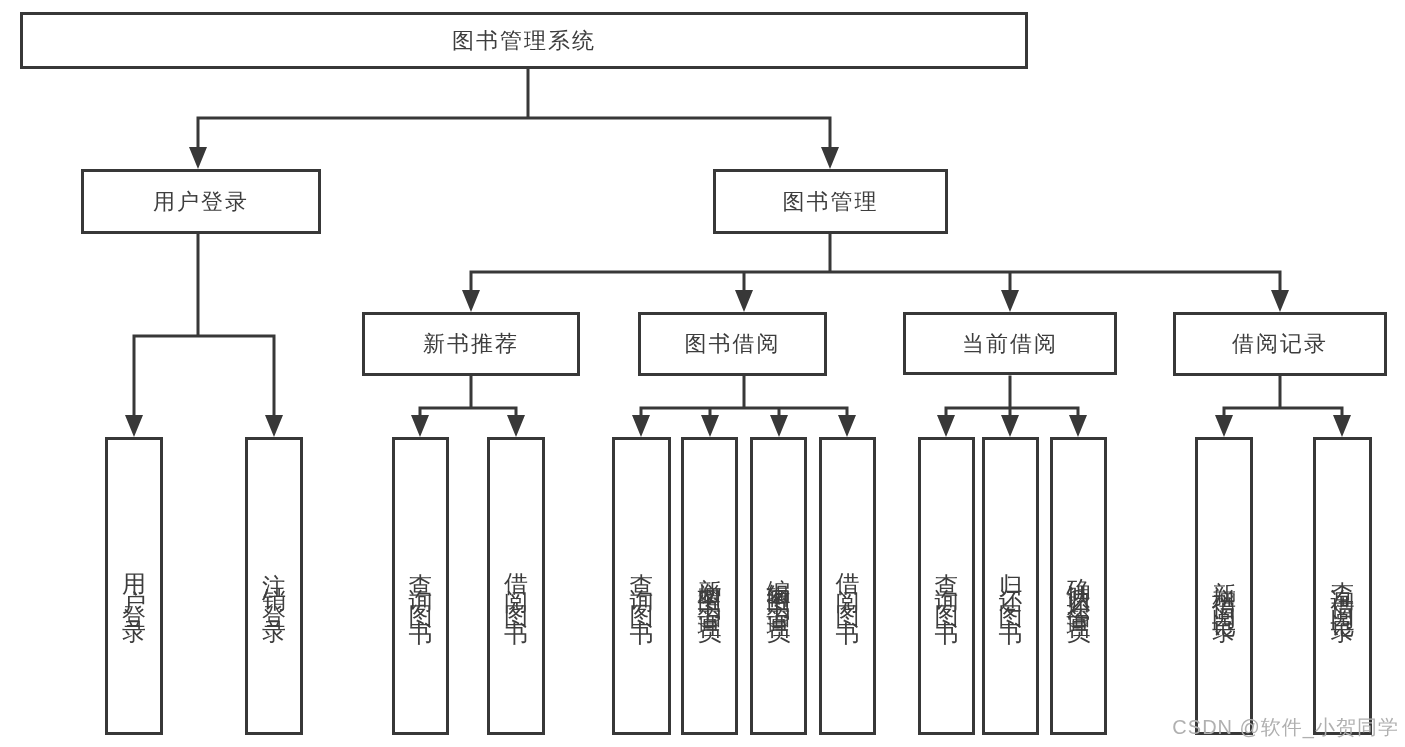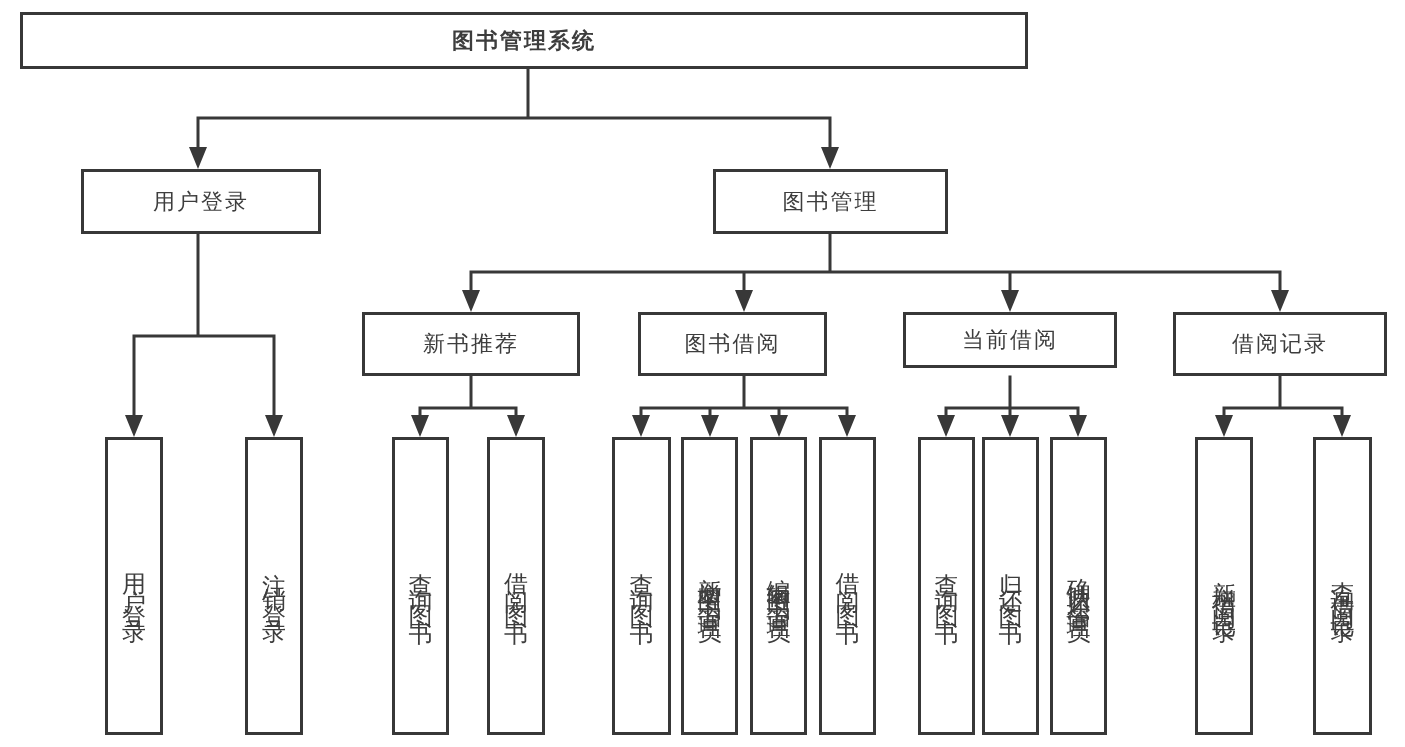--- a/index.html
+++ b/index.html
@@ -64,41 +64,42 @@
       <path d="M125 415 L143 415 L134 437 Z  M265 415 L283 415 L274 437 Z
                M411 415 L429 415 L420 437 Z  M507 415 L525 415 L516 437 Z
                M632 415 L650 415 L641 437 Z  M701 415 L719 415 L710 437 Z
                M770 415 L788 415 L779 437 Z  M838 415 L856 415 L847 437 Z
                M937 415 L955 415 L946 437 Z  M1001 415 L1019 415 L1010 437 Z
                M1069 415 L1087 415 L1078 437 Z
                M1215 415 L1233 415 L1224 437 Z  M1333 415 L1351 415 L1342 437 Z"></path>
     </g>
   </svg>
 
-  <div class="node h-node" style="left:20px; top:12px; width:1008px; height:57px;font-weight:bold;">图书管理系统</div>
+  <div class="node h-node" style="left:20px; top:12px; width:1008px; height:57px;">图书管理系统</div>
 
   <div class="node h-node" style="left:81px; top:169px; width:240px; height:65px;">用户登录</div>
   <div class="node h-node" style="left:713px; top:169px; width:235px; height:65px;">图书管理</div>
 
   <div class="node h-node" style="left:362px; top:312px; width:218px; height:64px;">新书推荐</div>
   <div class="node h-node" style="left:638px; top:312px; width:189px; height:64px;">图书借阅</div>
-  <div class="node h-node" style="left:903px; top:312px; width:214px; height:56px;">当前借阅</div>
+  <div class="node h-node" style="left:903px; top:312px; width:214px; height:63px;">当前借阅</div>
   <div class="node h-node" style="left:1173px; top:312px; width:214px; height:64px;">借阅记录</div>
 
   <div class="node v-node v-spread" style="left:105px; top:437px; width:58px; height:298px;">用户登录</div>
   <div class="node v-node v-spread" style="left:245px; top:437px; width:58px; height:298px;">注销登录</div>
 
   <div class="node v-node v-spread" style="left:392px; top:437px; width:57px; height:298px;">查询图书</div>
   <div class="node v-node v-spread" style="left:487px; top:437px; width:58px; height:298px;">借阅图书</div>
 
   <div class="node v-node v-spread" style="left:612px; top:437px; width:59px; height:298px;">查询图书</div>
   <div class="node v-node v-dense" style="left:681px; top:437px; width:57px; height:298px;">新增图书（管理员）</div>
   <div class="node v-node v-dense" style="left:750px; top:437px; width:57px; height:298px;">编辑图书（管理员）</div>
   <div class="node v-node v-spread" style="left:819px; top:437px; width:57px; height:298px;">借阅图书</div>
 
   <div class="node v-node v-spread" style="left:918px; top:437px; width:57px; height:298px;">查询图书</div>
   <div class="node v-node v-spread" style="left:982px; top:437px; width:57px; height:298px;">归还图书</div>
   <div class="node v-node v-dense" style="left:1050px; top:437px; width:57px; height:298px;">确认归还（管理员）</div>
 
   <div class="node v-node v-med" style="left:1195px; top:437px; width:58px; height:298px;">新增借阅记录</div>
   <div class="node v-node v-med" style="left:1313px; top:437px; width:59px; height:298px;">查询借阅记录</div>
 
+  <div class="watermark">CSDN @软件_小贺同学</div>
 </div>
 
 </body></html>

